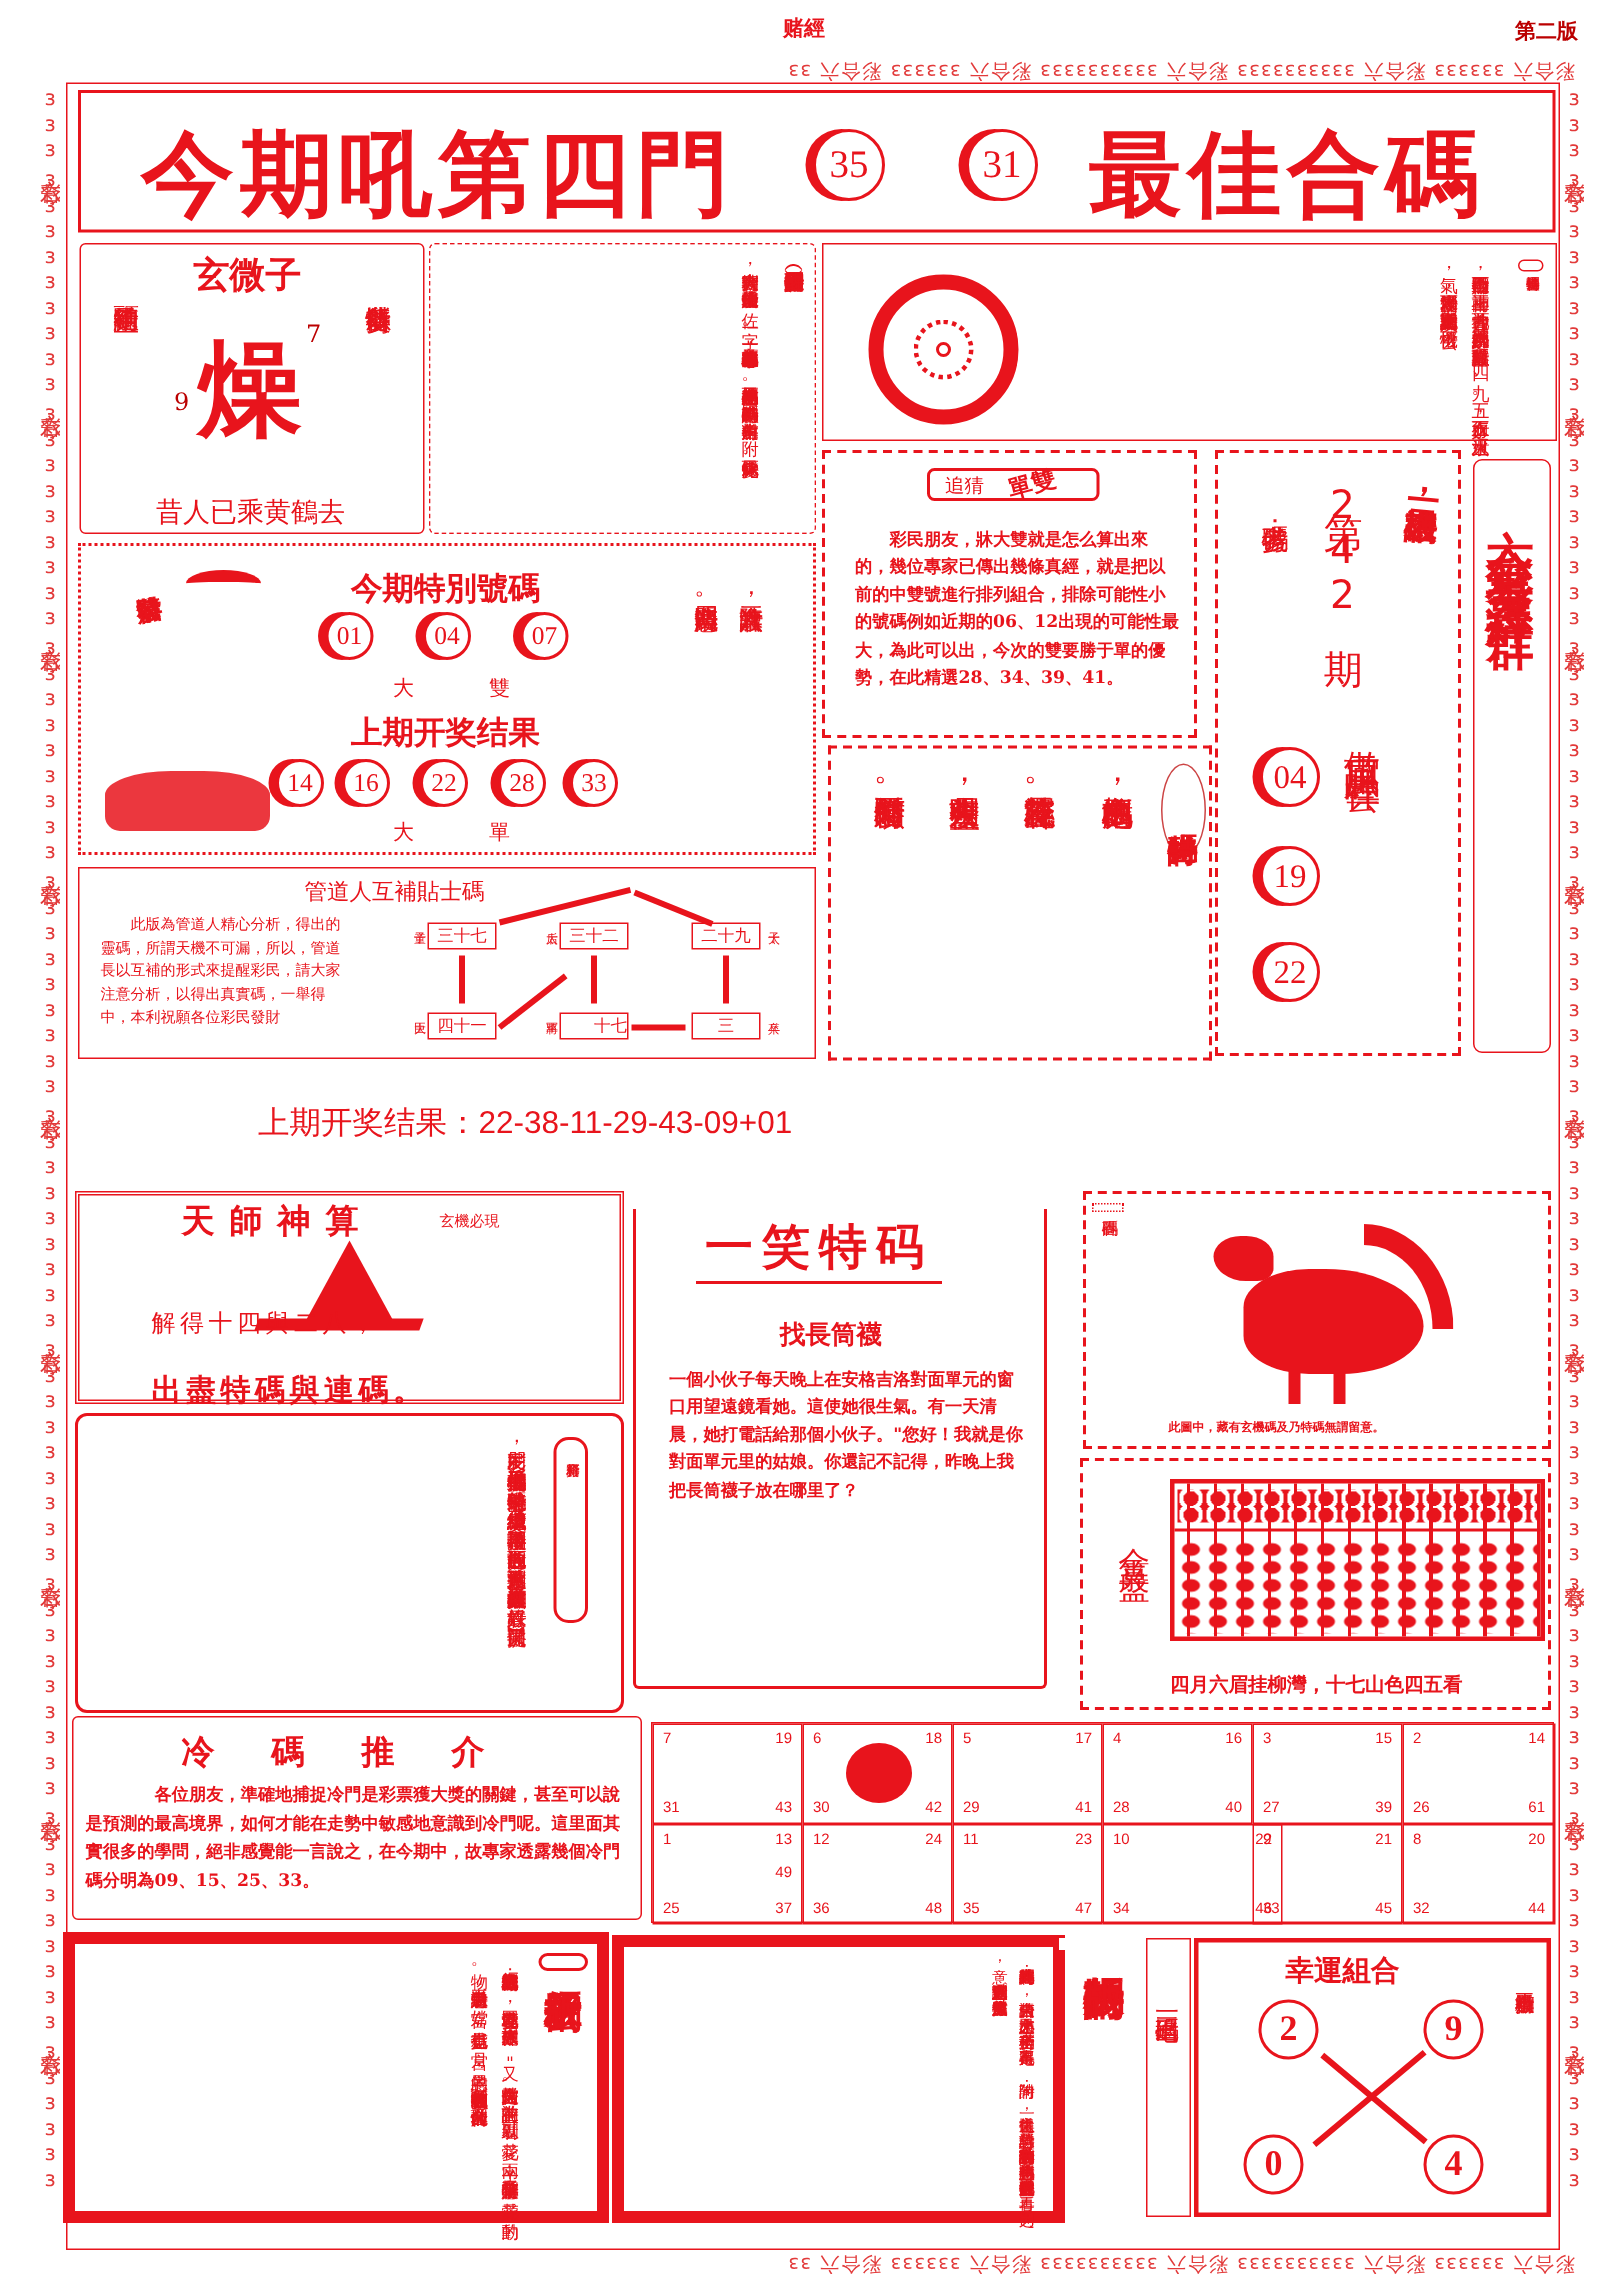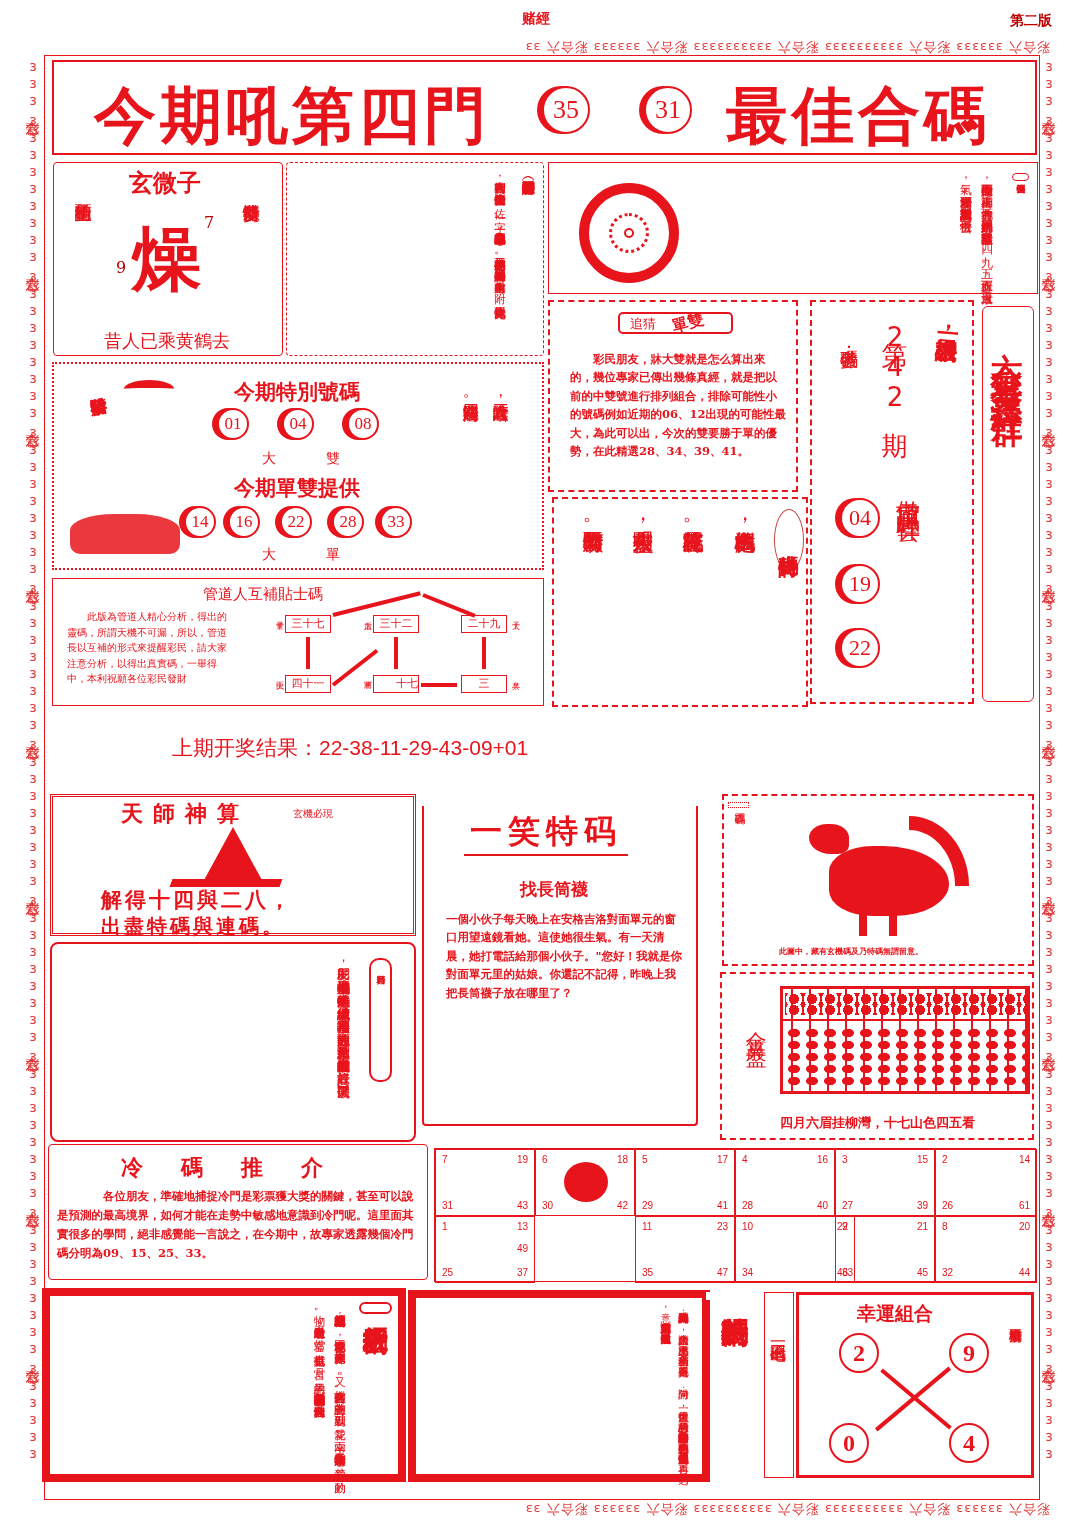--- a/index.html
+++ b/index.html
@@ -67,24 +67,24 @@
   <div class="abs vt" style="right:8px;top:10px;font-size:9px;border:1px solid #e8141c;border-radius:8px;padding:3px 1px">特別提碼告運輪盤</div>
 </div>
 
 <div class="dbox" style="left:52px;top:362px;width:492px;height:208px;border:2px dotted #e8141c">
   <div class="abs vt" style="left:30px;top:20px;font-size:17px;font-weight:bold;transform:rotate(-10deg)">恭禧發財</div>
   <div class="abs" style="left:70px;top:16px;width:50px;height:18px;border-top:8px solid #e8141c;border-radius:50% 50% 0 0"></div>
   <div class="abs" style="left:16px;top:150px;width:110px;height:40px;background:#e8141c;border-radius:40% 40% 10px 10px;opacity:.85"></div>
   <div class="abs" style="left:180px;top:14px;font-size:21px;font-weight:bold;font-family:'DejaVu Sans',sans-serif">今期特別號碼</div>
   <div class="ball" style="left:163px;top:44px;width:32px;height:32px;font-size:17px">01</div>
   <div class="ball" style="left:228px;top:44px;width:32px;height:32px;font-size:17px">04</div>
-  <div class="ball" style="left:293px;top:44px;width:32px;height:32px;font-size:17px">08</div>
+  <div class="ball" style="left:293px;top:44px;width:32px;height:32px;font-size:17px">07</div>
   <div class="abs" style="left:208px;top:86px;font-size:14px">大</div>
   <div class="abs" style="left:272px;top:86px;font-size:14px">雙</div>
-  <div class="abs" style="left:180px;top:110px;font-size:21px;font-weight:bold;font-family:'DejaVu Sans',sans-serif">今期單雙提供</div>
+  <div class="abs" style="left:180px;top:110px;font-size:21px;font-weight:bold;font-family:'DejaVu Sans',sans-serif">上期开奖结果</div>
   <div class="ball" style="left:130px;top:142px;width:32px;height:32px;font-size:17px">14</div>
   <div class="ball" style="left:174px;top:142px;width:32px;height:32px;font-size:17px">16</div>
   <div class="ball" style="left:226px;top:142px;width:32px;height:32px;font-size:17px">22</div>
   <div class="ball" style="left:278px;top:142px;width:32px;height:32px;font-size:17px">28</div>
   <div class="ball" style="left:326px;top:142px;width:32px;height:32px;font-size:17px">33</div>
   <div class="abs" style="left:208px;top:182px;font-size:14px">大</div>
   <div class="abs" style="left:272px;top:182px;font-size:14px">單</div>
   <div class="abs vt" style="left:438px;top:28px;font-size:16px;line-height:1.05">暗渡陳倉三六計，</div>
   <div class="abs vt" style="left:408px;top:28px;font-size:16px;line-height:1.05">明鏡高懸四海清。</div>
 </div>
@@ -147,21 +147,21 @@
 
 <div class="abs" style="left:172px;top:734px;font-size:21px;font-family:'Liberation Sans',sans-serif;color:#e8141c">
   <span>上期开奖结果：</span><span>22-38-11-29-43-09+01</span>
 </div>
 
 <div class="box" style="left:50px;top:794px;width:366px;height:142px;border:3px double #e8141c">
   <div class="abs" style="left:68px;top:2px;font-size:22px;font-weight:bold;letter-spacing:10px">天師神算</div>
   <div class="abs" style="left:240px;top:10px;font-size:10px">玄機必現</div>
   <div class="abs" style="left:150px;top:30px;width:0;height:0;border-left:30px solid transparent;border-right:30px solid transparent;border-bottom:55px solid #e8141c"></div>
   <div class="abs" style="left:118px;top:82px;width:110px;height:8px;background:#e8141c;transform:skew(-20deg)"></div>
-  <div class="abs" style="left:48px;top:89px;font-size:21px;font-weight:bold;letter-spacing:3px">解得十四與二八，</div>
+  <div class="abs" style="left:48px;top:75px;font-size:16px;font-weight:normal;letter-spacing:3px">解得十四與二八，</div>
   <div class="abs" style="left:48px;top:116px;font-size:20px;font-weight:bold;letter-spacing:3px">出盡特碼與連碼。</div>
 </div>
 
 <div class="box" style="left:50px;top:942px;width:366px;height:200px;border-width:2px;border-radius:8px">
   <div class="abs vt" style="right:22px;top:14px;font-size:9px;border:2px solid #e8141c;border-radius:10px;padding:8px 3px;height:124px">精彩資料分析</div>
   <div class="abs vt" style="right:60px;top:14px;height:176px;font-size:13px;line-height:1.75">
     <span>彩民朋友，本欄</span><span>上期提供中得了幾個平</span><span>碼，雖然未能連中特</span><span>碼，但總算繼續交出了</span><span>成績。希望今期再接再</span><span>厲啦。故近期的色波方</span><span>面，見到藍波重拾水</span><span>準。今次本欄首個推介</span><span>自然是紅波了，故錄</span><span>【看好，同又提供】</span><span>號。</span>
   </div>
 </div>
 
@@ -236,20 +236,26 @@
       <span style="right:6px;top:4px">14</span>
       <span style="left:6px;bottom:4px">26</span>
       <span style="right:6px;bottom:4px">61</span>
     </div>
   <div class="cell" style="left:0;top:67px;width:100px;height:67px">
       <span style="left:6px;top:4px">1</span>
       <span style="right:6px;top:4px">13</span>
       <span style="right:6px;top:26px">49</span>
       <span style="left:6px;bottom:4px">25</span>
       <span style="right:6px;bottom:4px">37</span>
+    </div>
+  <div class="cell" style="left:100px;top:67px;width:100px;height:67px">
+      <span style="left:6px;top:4px">12</span>
+      <span style="right:6px;top:4px">24</span>
+      <span style="left:6px;bottom:4px">36</span>
+      <span style="right:6px;bottom:4px">48</span>
     </div>
   <div class="cell" style="left:200px;top:67px;width:100px;height:67px">
       <span style="left:6px;top:4px">11</span>
       <span style="right:6px;top:4px">23</span>
       <span style="left:6px;bottom:4px">35</span>
       <span style="right:6px;bottom:4px">47</span>
     </div>
   <div class="cell" style="left:300px;top:67px;width:120px;height:67px">
       <span style="left:6px;top:4px">10</span>
       <span style="right:6px;top:4px">22</span>

